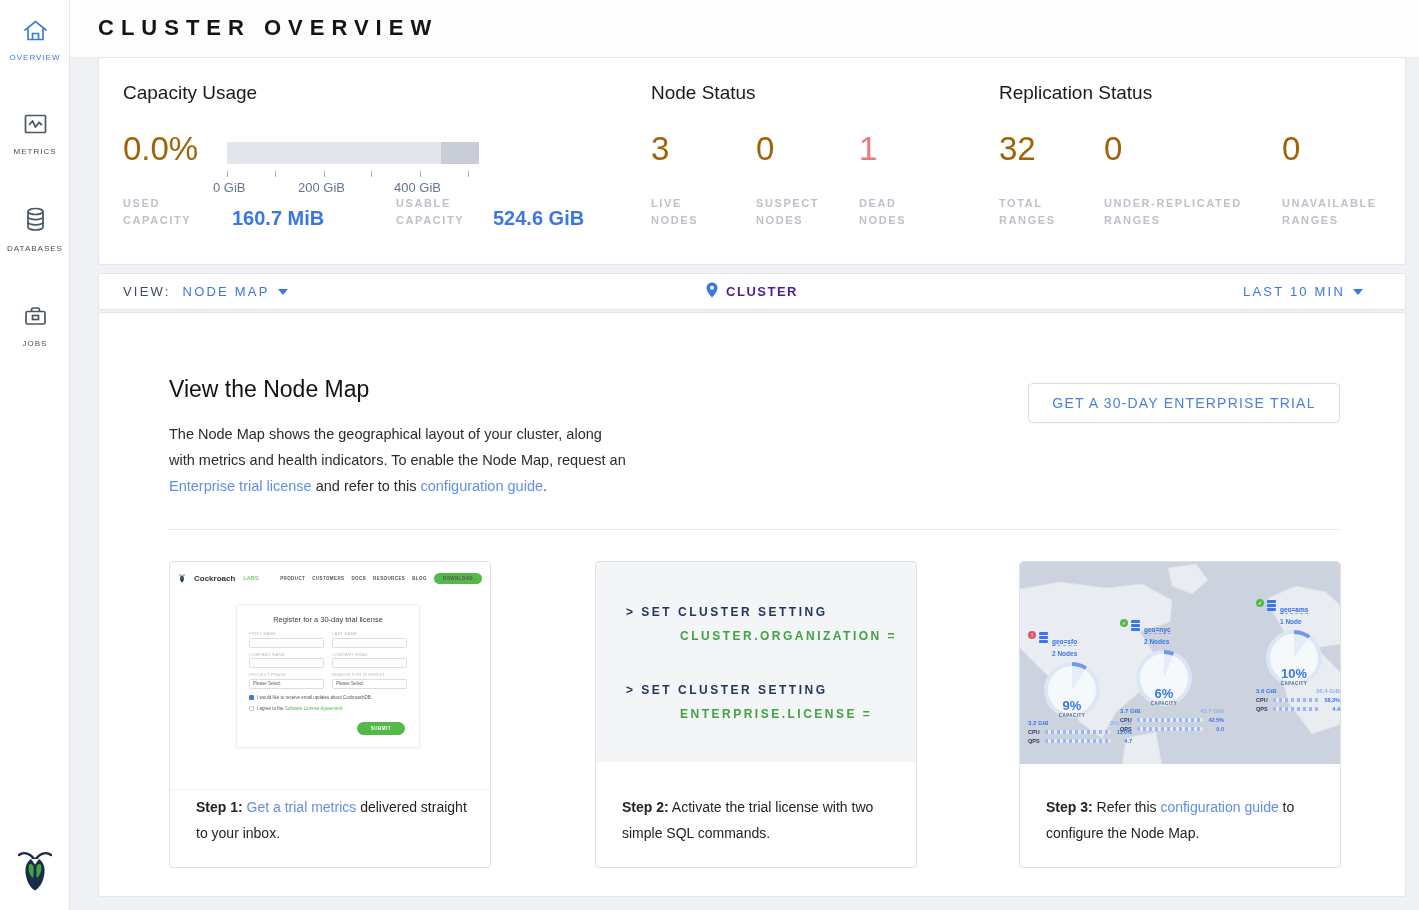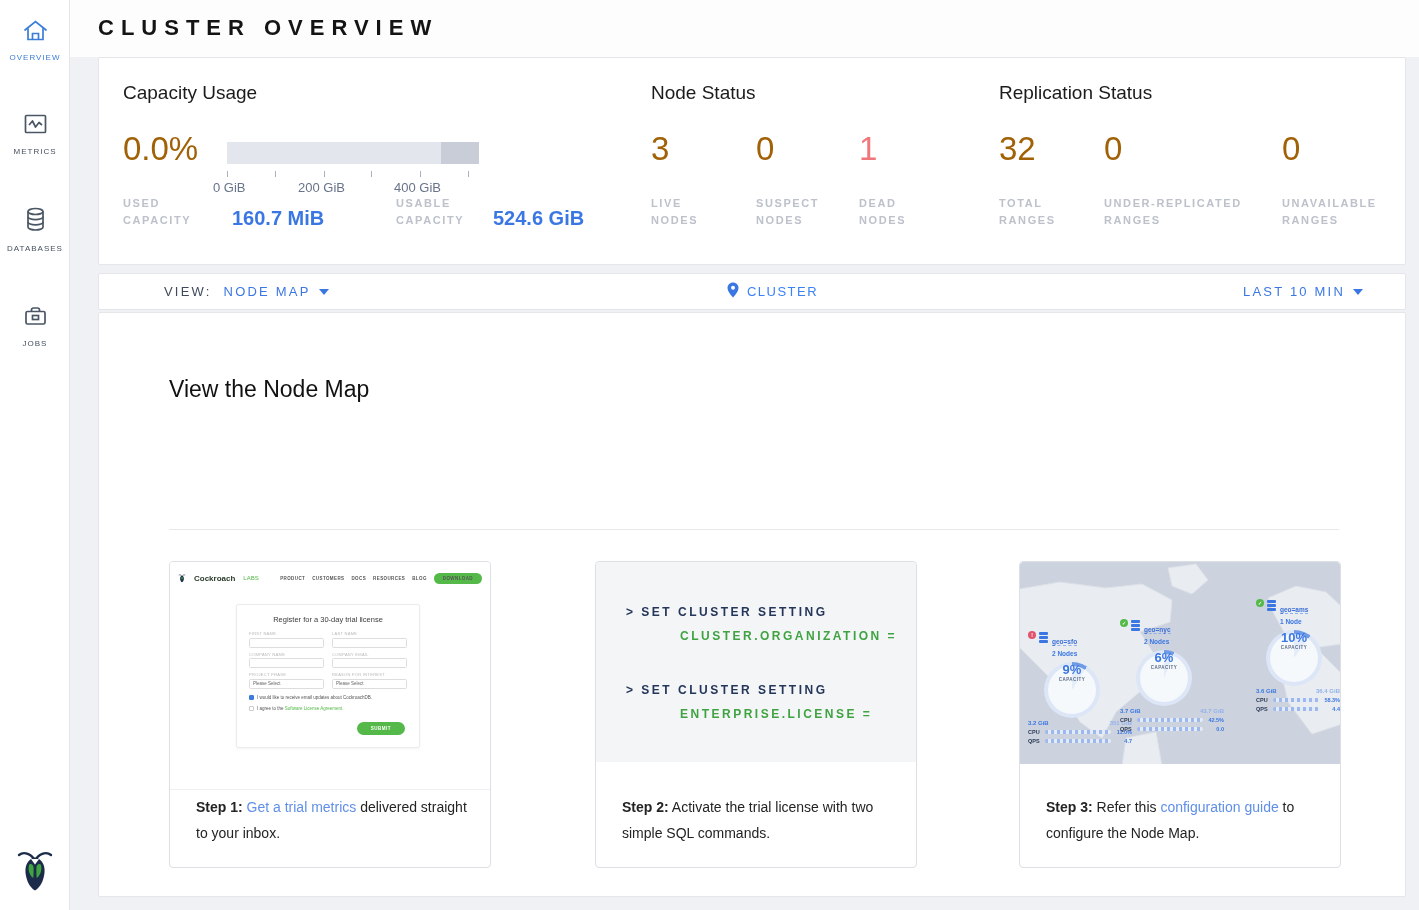--- a/index.html
+++ b/index.html
@@ -31,27 +31,27 @@
   .big-num.red { color:#ef767a; }
   .stat-lbl { position:absolute; top:137px; font-size:11px; font-weight:bold; letter-spacing:1.6px; color:#bcc1ca; line-height:17px; }
   .cap-val { position:absolute; top:149px; font-size:20px; color:#3b77e3;font-weight:bold; }
 
   .cap-bar { position:absolute; left:128px; top:84px; width:252px; height:22px; background:#e3e6ec; }
   .cap-bar .dark { position:absolute; right:0; top:0; height:22px; width:38px; background:#c8cdd7; }
   .tick { position:absolute; top:113px; width:1px; height:6px; background:#a8b0bd; }
   .tick-lbl { position:absolute; top:122px; font-size:13px; color:#67748a; }
 
   
-  .vb-left { display:flex; align-items:center; padding-left:24px; width:430px;margin-left:41px; }
+  .vb-left { display:flex; align-items:center; padding-left:24px; width:430px; }
   .vb-center { display:flex; align-items:center; justify-content:center; flex:1; gap:8px; }
   .vb-right { display:flex; align-items:center; justify-content:flex-end; padding-right:42px; width:430px; gap:8px; }
   .vb-label { font-size:13px; letter-spacing:2.2px; color:#3f4b5c; font-weight:500; }
   .vb-link { font-size:13px; letter-spacing:2.2px; color:#3b77e3; font-weight:500; margin-left:12px; cursor:pointer; }
   .caret { width:0; height:0; border-left:5px solid transparent; border-right:5px solid transparent; border-top:6px solid #3b77e3; margin-left:8px; }
-  .vb-loc { font-size:13px; letter-spacing:1.5px; color:#3b82f6; font-weight:400;text-align:center; }
+  .vb-loc { font-size:13px; letter-spacing:1.5px; color:#4c1d95; font-weight:700;text-align:center; }
 
   
   .nm-heading { position:absolute; left:70px; top:63px; font-size:23px; font-weight:500; color:#111; }
   .nm-para { position:absolute; left:70px; top:108px; width:460px; font-size:14.5px; line-height:26px; color:#2b2b2b; }
   .link { color:#5f8fe8; cursor:pointer; text-decoration:none; }
   .trial-btn { position:absolute; left:929px; top:70px; width:312px; height:40px; background:#fff; border:1px solid #d8dade; border-radius:5px; color:#4a80e1; font-size:14px; letter-spacing:1.2px; font-family:"Liberation Sans",sans-serif; cursor:pointer; box-shadow:0 1px 2px rgba(0,0,0,.04); }
   .divider { position:absolute; left:70px; top:216px; width:1170px; height:1px; background:#e7e8ea; }
 
   .step-card { position:absolute; top:248px; width:322px; height:307px; border:1px solid #dcdfe3; border-radius:4px; background:#fff; overflow:hidden; }
   .card1 { left:70px; } .card2 { left:496px; } .card3 { left:920px; }
@@ -89,21 +89,21 @@
   .mw { position:absolute; width:104px; }
   .mw-head { display:flex; align-items:flex-start; gap:3px; }
   .badge { width:8px; height:8px; border-radius:50%; color:#fff; font-size:5px; font-weight:bold; display:flex; align-items:center; justify-content:center; flex:none; margin-top:1px; }
   .badge.alert { background:#e0556b; } .badge.ok { background:#54b948; }
   .cube { width:10px; height:10px; flex:none; margin-top:2px; }
   .cube i { display:block; width:9px; height:3px; background:#3b77e3; border-radius:1px; margin-bottom:1px; }
   .mw-name { font-size:6.5px; font-weight:bold; color:#3b6fd8; border-bottom:1px dashed #8fb0ea; line-height:8px; }
   .mw-nodes { font-size:6.5px; font-weight:bold; color:#3b77e3; margin-top:2px; }
   .gauge { position:relative; width:56px; height:56px; border-radius:50%; margin:5px 0 0 16px; }
   .gauge::after { content:""; position:absolute; inset:4px; border-radius:50%; background:rgba(250,251,253,.85); }
-  .gauge .pct { position:absolute; inset:0; z-index:2; display:flex; flex-direction:column; align-items:center; justify-content:flex-start; }
+  .gauge .pct { position:absolute; inset:0; z-index:2; display:flex; flex-direction:column; align-items:center; justify-content:flex-end; }
   .gauge .pct b { font-size:13px; color:#3b77e3; }
   .gauge .pct span { font-size:4.5px; letter-spacing:.5px; color:#5a6a84; font-weight:bold; }
   .mw-caps { display:flex; justify-content:space-between; font-size:6px; font-weight:bold; color:#3b77e3; margin-top:2px; }
   .mw-caps .tot { color:#93b2ea; }
   .mw-row { display:flex; align-items:center; gap:3px; margin-top:3px; }
   .mw-row .k { font-size:5.5px; font-weight:bold; color:#2b3a55; width:14px; }
   .mbar { height:4px; border-radius:2px; flex:1; background:repeating-linear-gradient(90deg,#9db9ec 0 3px,#e3ebfa 3px 6px); }
   .mw-row .v { font-size:5.5px; font-weight:bold; color:#3b77e3; width:18px; text-align:right; }
 </style>
 </head>
@@ -219,20 +219,22 @@
     <span class="vb-loc">CLUSTER</span>
   </div>
   <div class="vb-right">
     <span class="vb-link" style="margin-left:0">LAST 10 MIN</span>
     <span class="caret" style="margin-left:0"></span>
   </div>
 </section>
 
 <section class="panel main-panel">
   <h2 class="nm-heading">View the Node Map</h2>
+  <p class="nm-para"><span>The Node Map shows the geographical layout of your cluster, along with metrics and health indicators. To enable the Node Map, request an </span><a class="link">Enterprise trial license</a><span> and refer to this </span><a class="link">configuration guide</a><span>.</span></p>
+  <button class="trial-btn">GET A 30-DAY ENTERPRISE TRIAL</button>
   <div class="divider"></div>
 
   <div class="step-card card1">
     <div class="mini-site">
       <div class="ms-header">
         <span class="ms-brand">
           <svg width="8" height="10" viewBox="0 0 40 46">
               <path d="M20 15 C17 8,9 5,4 9 M20 15 C23 8,31 5,36 9" stroke="#1c2b49" stroke-width="3" fill="none"></path>
               <path d="M20 11.5 C28 13,31 21,29 30 C27.5 38,23 43,20 44.5 C17 43,12.5 38,11 30 C9 21,12 13,20 11.5Z" fill="#1c2b49"></path>
               <path d="M18.6 22 C18.6 18.5,15.8 17,14.2 18.6 C12.8 22.5,13.8 29,18.2 32 C18.7 30,18.6 25.5,18.6 22Z" fill="#3fa341"></path>

